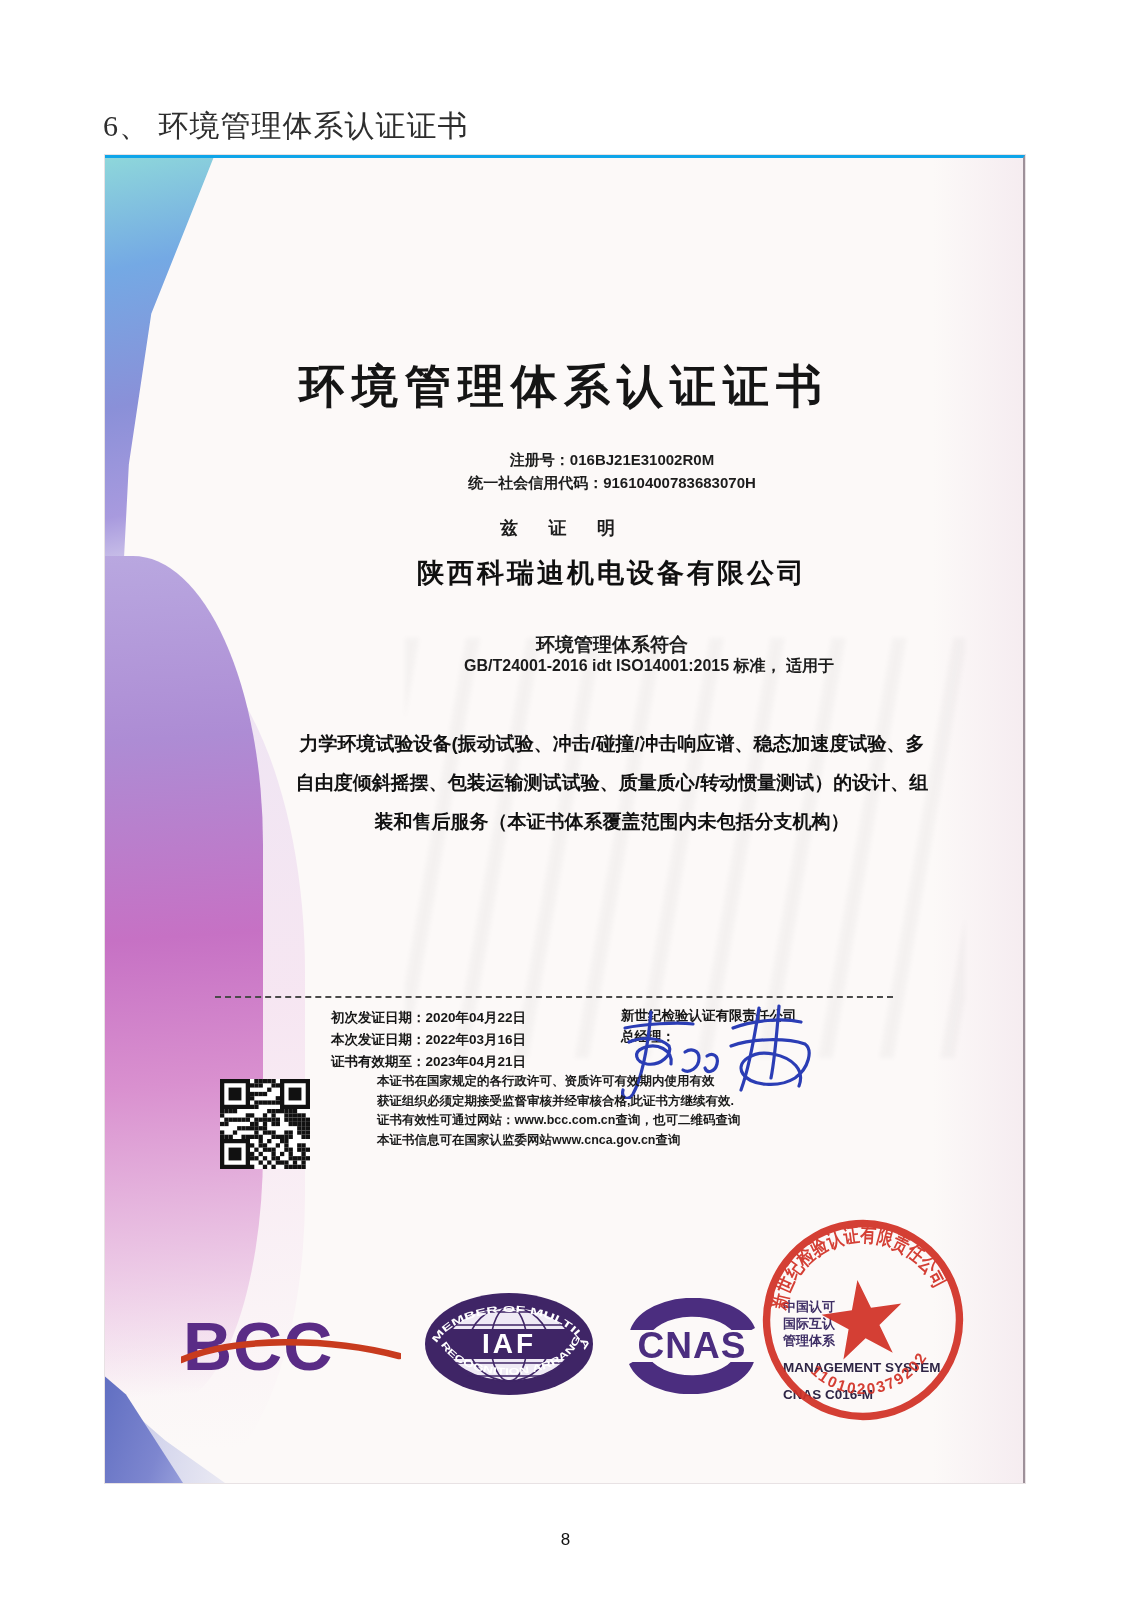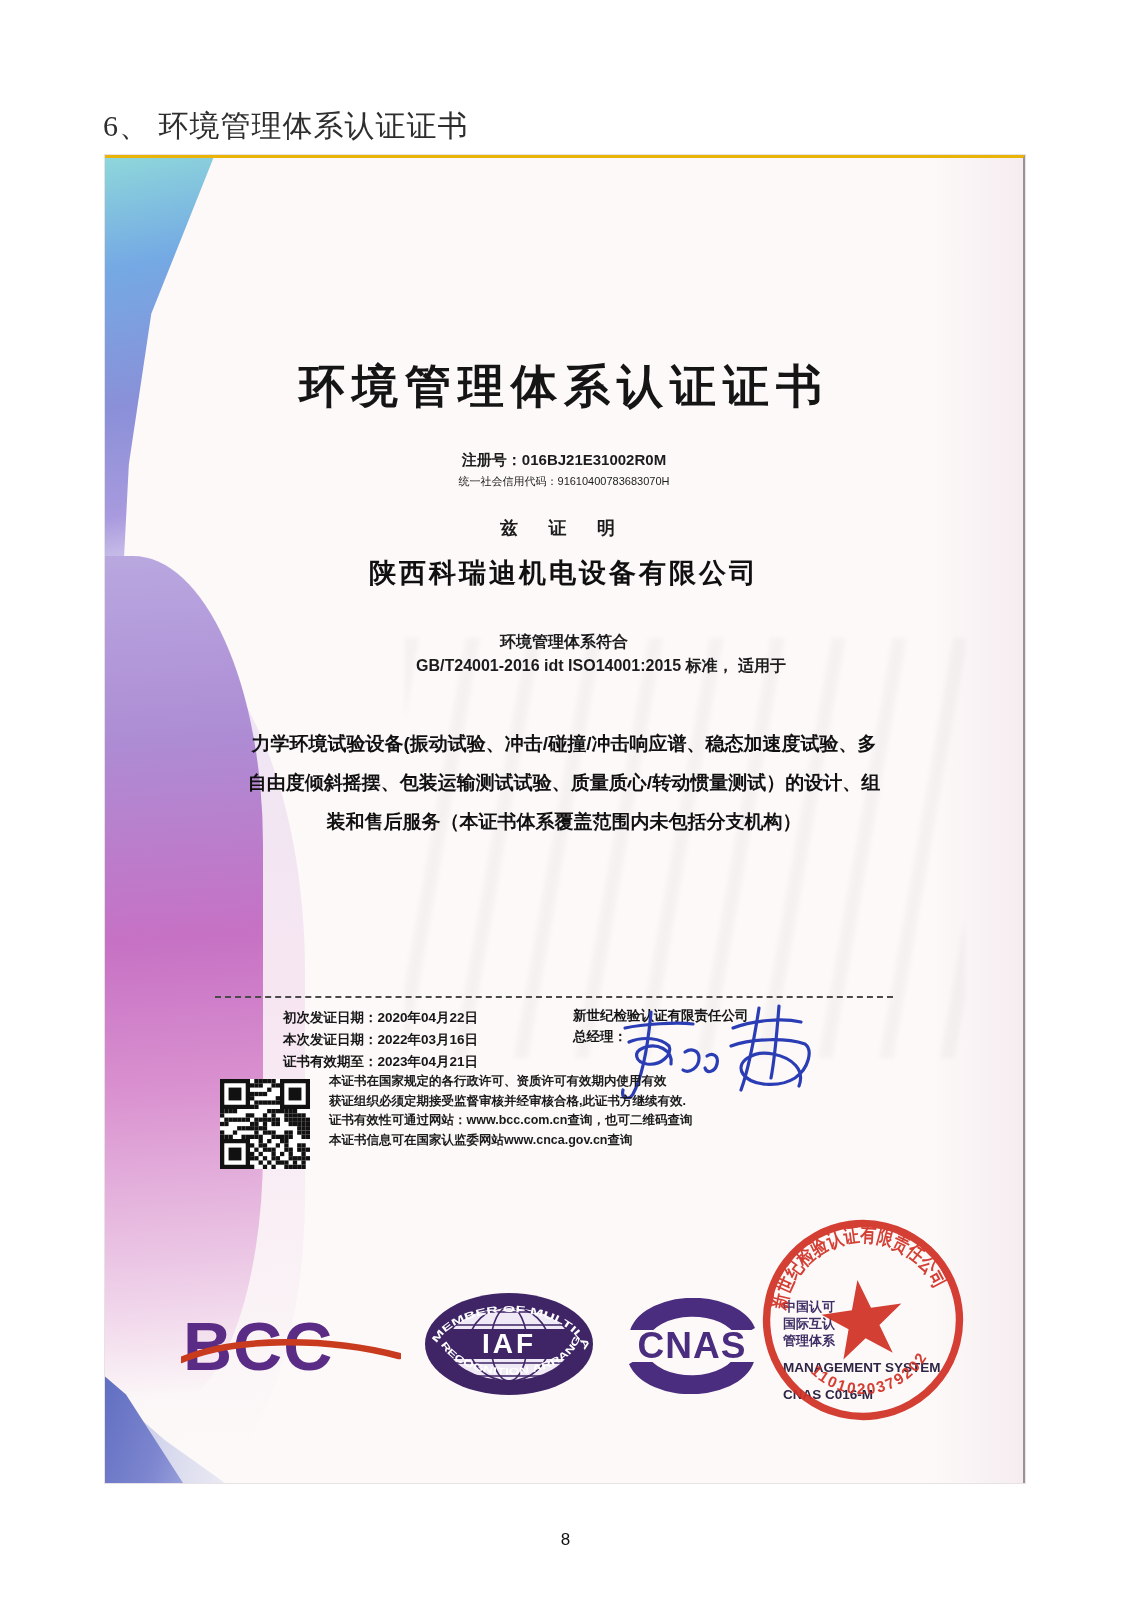--- a/index.html
+++ b/index.html
@@ -3,21 +3,21 @@
 <meta charset="utf-8">
 <style>
   html,body{margin:0;padding:0;background:#ffffff;}
   .page{position:relative;width:1131px;height:1600px;background:#ffffff;overflow:hidden;
         font-family:"Liberation Serif",serif;color:#1c1c1c;}
   .page-heading{position:absolute;left:103px;top:106px;font-size:30px;color:#2e2e2e;letter-spacing:1px;}
 
   
   .cert{position:absolute;left:105px;top:155px;width:918px;height:1325px;
         background:#fcf9f8;overflow:hidden;
-        border-top:3px solid #eab308;border-right:2px solid #9d9099;box-shadow:0 0 0 1px #e8e2e4;}
+        border-top:3px solid #0ea5e9;border-right:2px solid #9d9099;box-shadow:0 0 0 1px #e8e2e4;}
   
   .band-top{position:absolute;left:-8px;top:-4px;width:118px;height:470px;
         background:linear-gradient(168deg,#8fd9da 0%,#74a9e4 24%,#8a90d8 52%,#a89ade 74%,rgba(224,216,240,0) 97%);
         clip-path:polygon(0 0,100% 0,46% 34%,27% 66%,20% 100%,0 100%);}
   .band-mid{position:absolute;left:-52px;top:398px;width:210px;height:850px;
         background:linear-gradient(176deg,#b9a8e0 0%,#ad8cd4 22%,#c671c4 45%,#d990cf 62%,#e9c0e2 80%,rgba(246,238,244,0) 98%);
         border-radius:0 62% 46% 0 / 0 34% 30% 0;}
   .band-mid2{position:absolute;left:-30px;top:470px;width:230px;height:860px;opacity:.45;
         background:linear-gradient(176deg,rgba(216,200,238,.9) 0%,rgba(236,196,230,.8) 45%,rgba(248,230,242,0) 95%);
         border-radius:0 70% 55% 0 / 0 40% 34% 0;}
@@ -26,29 +26,29 @@
         clip-path:polygon(0 18%,14% 32%,52% 100%,0 100%);}
   .band-bottom2{position:absolute;left:0;bottom:0;width:200px;height:95px;opacity:.6;
         background:linear-gradient(100deg,#9aa3dc 0%,rgba(226,228,246,0) 90%);
         clip-path:polygon(0 0,30% 55%,60% 100%,0 100%);}
   .shade-right{position:absolute;right:0;top:0;width:90px;height:100%;
         background:linear-gradient(90deg,rgba(244,232,238,0) 0%,rgba(240,226,234,.55) 100%);}
   .ghost{position:absolute;left:300px;top:480px;width:560px;height:420px;opacity:.05;
         background:repeating-linear-gradient(100deg,#777 0 14px,transparent 14px 60px);filter:blur(2px);}
 
   
-  .hei{font-family:"Liberation Sans",sans-serif;}
+  .hei{font-family:"Liberation Sans",sans-serif;padding-left:48px;}
   .cert-title{position:absolute;top:198px;left:0;width:100%;text-align:center;
         font-size:46px;font-weight:bold;letter-spacing:7px;color:#151515;}
   .line-center{position:absolute;left:0;width:100%;text-align:center;}
   .reg-line{top:293px;font-size:15px;font-weight:bold;}
-  .credit-line{top:316px;font-size:11px;font-weight:normal;}
+  .credit-line{top:316px;font-size:15px;font-weight:bold;}
   .certify-line{top:358px;font-size:18px;font-weight:600;letter-spacing:13px;}
   .company-line{top:397px;font-size:27px;font-weight:bold;letter-spacing:3px;color:#101010;}
-  .sys1{top:474px;font-size:16px;font-weight:bold;}
+  .sys1{top:474px;font-size:19px;font-weight:bold;}
   .sys2{top:498px;font-size:16px;font-weight:bold;margin-left:37px;}
   .scope{position:absolute;top:566px;left:129px;width:660px;text-align:center;
         font-size:19px;font-weight:bold;line-height:39px;color:#111;}
   .addr{position:absolute;top:700px;left:136px;font-size:17px;font-weight:bold;line-height:39px;color:#111;}
   .dash-sep{position:absolute;top:838px;left:110px;width:678px;height:0;border-top:2px dashed #4a4a4a;}
   .dates{position:absolute;top:849px;left:178px;font-size:13.5px;font-weight:bold;line-height:22px;color:#161616;}
   .issuer{position:absolute;top:847px;left:468px;font-size:13.5px;font-weight:bold;line-height:21px;color:#161616;}
   .sig{position:absolute;top:836px;left:468px;width:260px;height:105px;}
   .qr{position:absolute;top:921px;left:115px;width:90px;height:90px;}
   .info{position:absolute;top:914px;left:224px;width:440px;font-size:12.5px;font-weight:bold;line-height:19.6px;color:#1b1b1b;}

